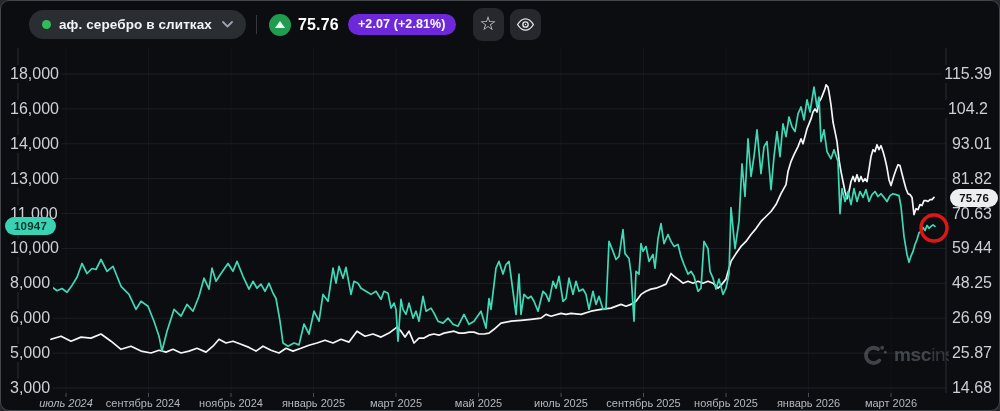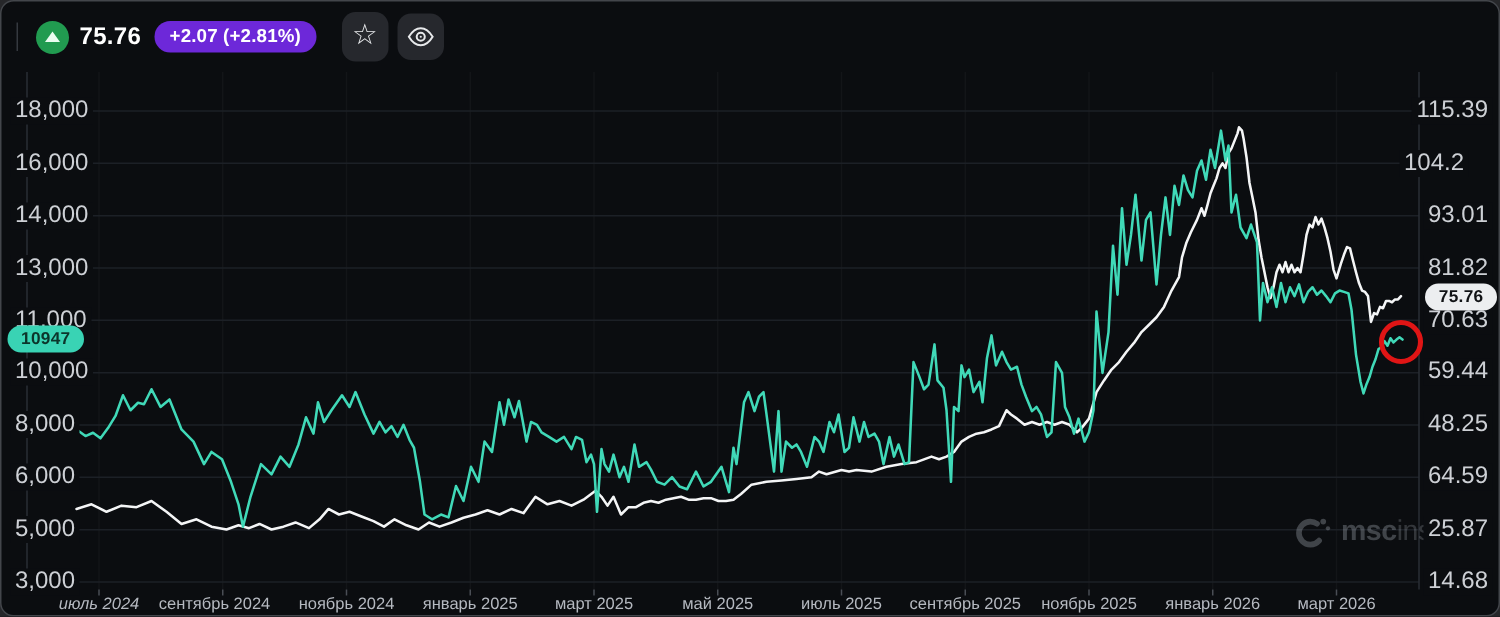--- a/index.html
+++ b/index.html
@@ -40,20 +40,29 @@
   .wm-text{font-size:19px;letter-spacing:-.3px;}
   .wm-bold{font-weight:700;}
   .wm-light{font-weight:400;opacity:.75;}
 </style>
 </head>
 <body>
 
 <div class="frame">
 
   <div class="header">
+    <div class="ticker-pill">
+      <span class="ticker-dot" style="background: rgb(46, 189, 89);"></span>
+      <span class="ticker-label">аф. серебро в слитках</span>
+      <span class="chev">
+        <svg width="11" height="7" viewBox="0 0 11 7">
+            <polyline points="1,1 5.5,5.5 10,1" fill="none" stroke="#9aa3ad" stroke-width="1.8" stroke-linecap="round" stroke-linejoin="round"></polyline>
+          </svg>
+      </span>
+    </div>
     <div class="hdr-divider"></div>
     <div class="dir-circle">
         <div class="tri-up"></div>
       </div>
     <div class="price">75.76</div>
     <div class="change-pill">+2.07 (+2.81%)</div>
     <div class="icon-btn star">
       <span>☆</span>
     </div>
     <div class="icon-btn eye">
@@ -115,27 +124,27 @@
       <div class="axis-label" style="left: 6px; top: 177.667px;">13,000</div>
       <div class="axis-label" style="left: 6px; top: 212.556px;">11,000</div>
       <div class="axis-label" style="left: 6px; top: 247.444px;">10,000</div>
       <div class="axis-label" style="left: 6px; top: 282.333px;">8,000</div>
       <div class="axis-label" style="left: 6px; top: 317.222px;">6,000</div>
       <div class="axis-label" style="left: 6px; top: 352.111px;">5,000</div>
       <div class="axis-label" style="left: 6px; top: 387px;">3,000</div>
     </div>
   <div id="yr">
       <div class="axis-label" style="right: 4px; top: 73px;">115.39</div>
-      <div class="axis-label" style="right: 20px; top: 107.889px;">104.2</div>
+      <div class="axis-label" style="right: 8px; top: 107.889px;">104.2</div>
       <div class="axis-label" style="right: 4px; top: 142.778px;">93.01</div>
       <div class="axis-label" style="right: 4px; top: 177.667px;">81.82</div>
       <div class="axis-label" style="right: 4px; top: 212.556px;">70.63</div>
       <div class="axis-label" style="right: 4px; top: 247.444px;">59.44</div>
       <div class="axis-label" style="right: 4px; top: 282.333px;">48.25</div>
-      <div class="axis-label" style="right: 4px; top: 317.222px;">64.59</div>
+      <div class="axis-label" style="right: 4px; top: 317.222px;">26.69</div>
       <div class="axis-label" style="right: 4px; top: 352.111px;">25.87</div>
       <div class="axis-label" style="right: 4px; top: 387px;">14.68</div>
     </div>
   <div id="xl">
       <div class="x-label" style="left: 65px; font-style: italic;">июль 2024</div>
       <div class="x-label" style="left: 142px;">сентябрь 2024</div>
       <div class="x-label" style="left: 230px;">ноябрь 2024</div>
       <div class="x-label" style="left: 312.5px;">январь 2025</div>
       <div class="x-label" style="left: 395px;">март 2025</div>
       <div class="x-label" style="left: 477.5px;">май 2025</div>

